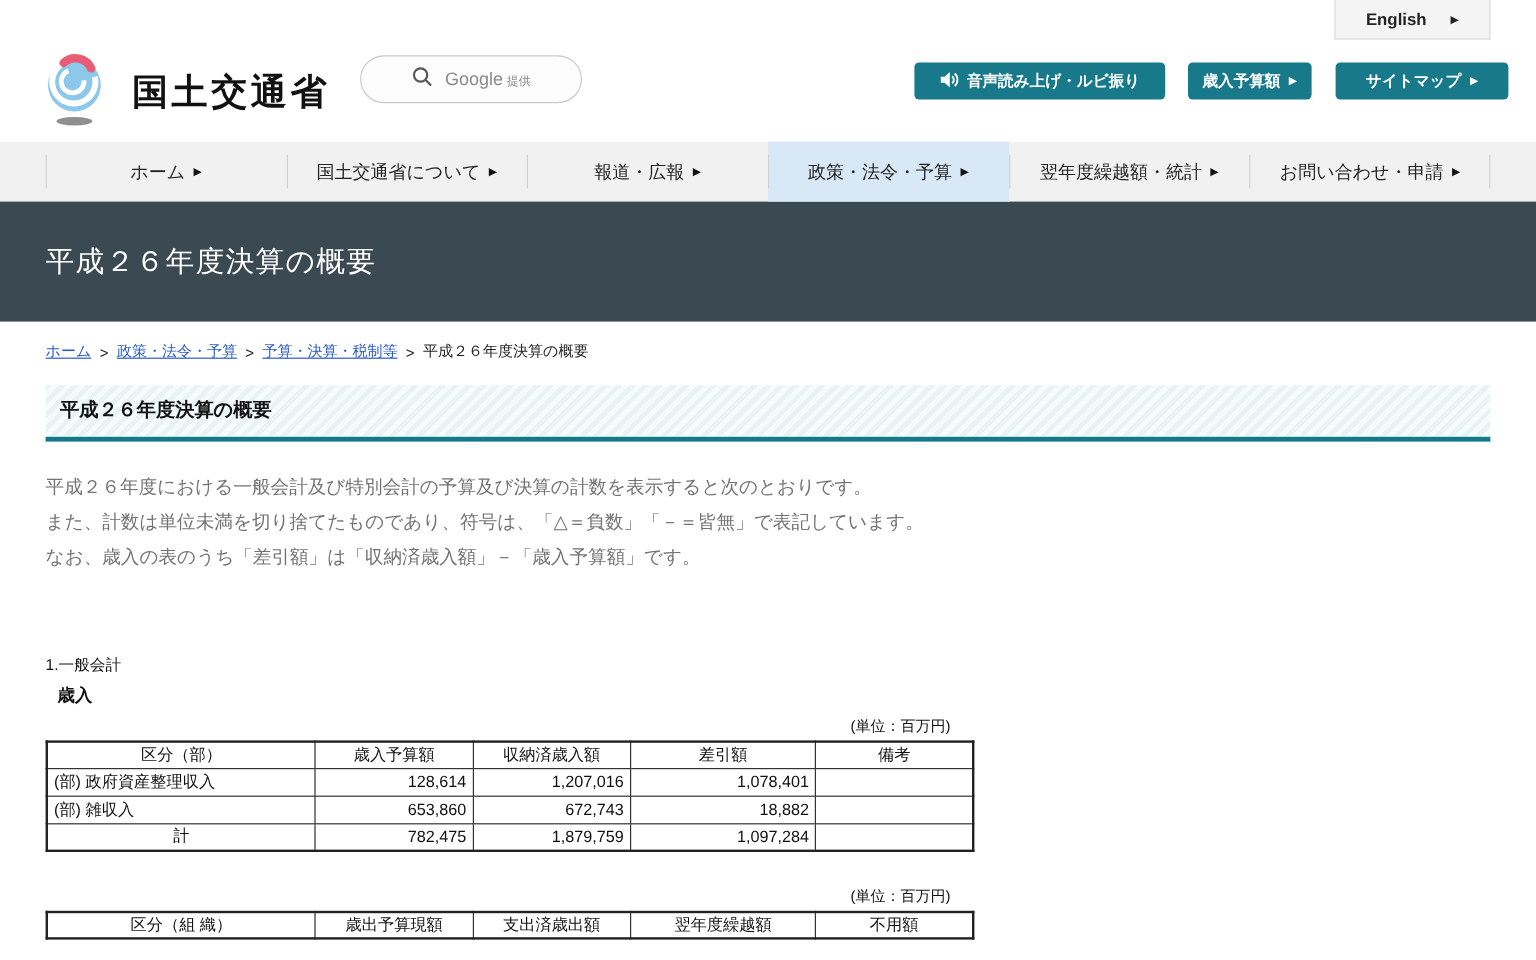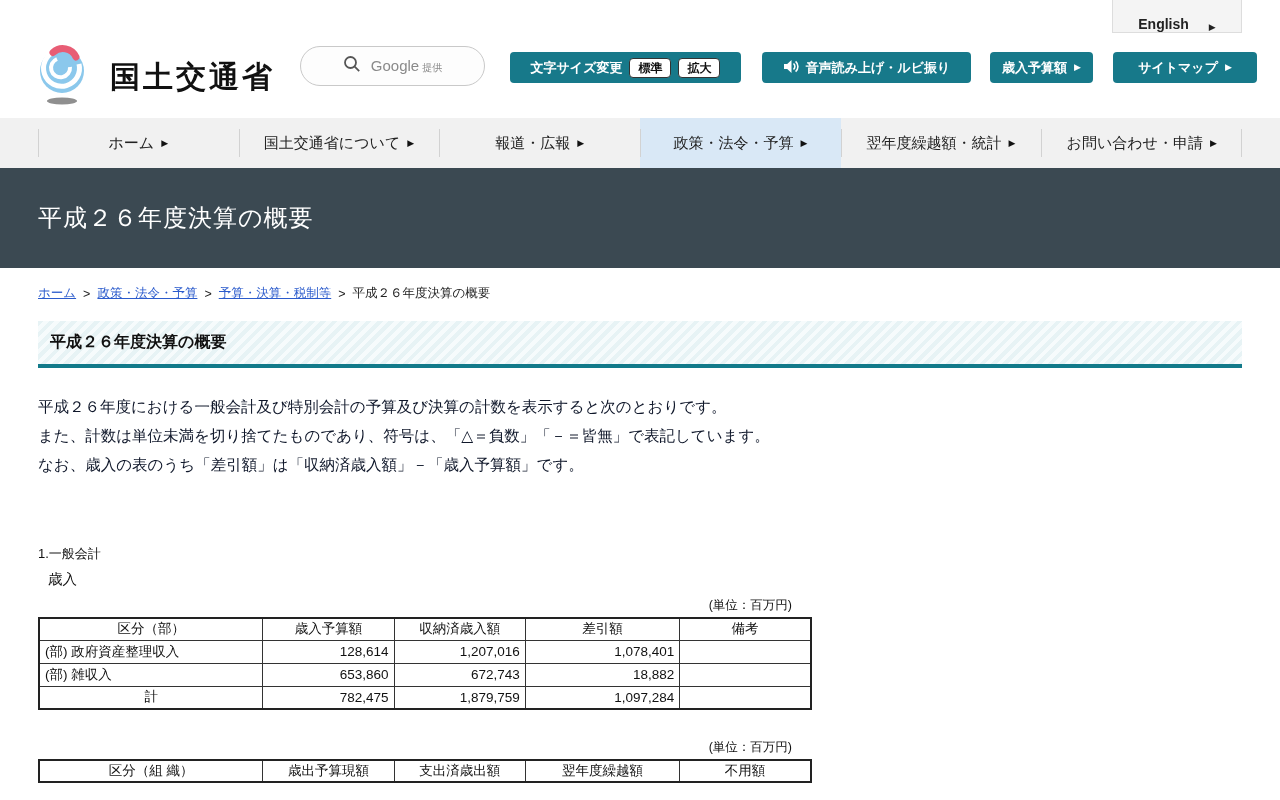--- a/index.html
+++ b/index.html
@@ -12,21 +12,21 @@
   .site-name { font-size:30px; font-weight:bold; letter-spacing:3px; color:#111; }
 
   .search-box { position:absolute; left:300px; top:46px; width:185px; height:40px;
     border:1px solid #c9c9c9; border-radius:20px; background:#fdfdfd;
     display:flex; align-items:center; justify-content:center; gap:10px; cursor:text; }
   .search-watermark { color:#8a8a8a; font-size:15px; }
   .search-watermark .provided { font-size:10px; margin-left:3px; }
 
   .english-btn { position:absolute; right:38px; top:0; width:130px; height:33px;
     background:#f4f4f4; border:1px solid #ddd; border-top:none;
-    display:flex; align-items:flex-end; justify-content:center; gap:20px;
+    display:flex; align-items:center; justify-content:center; gap:20px;
     font-size:14px; font-weight:bold; color:#222; cursor:pointer; }
 
   .teal-btn { position:absolute; top:52px; height:31px; background:#17798a; color:#fff;
     border-radius:4px; display:flex; align-items:center; justify-content:center; gap:7px;
     font-size:13px; font-weight:bold; cursor:pointer; }
   .btn-fontsize { left:510px; width:231px; }
   .btn-tts      { left:762px; width:209px; }
   .btn-search-method { left:990px; width:103px; }
   .btn-sitemap  { left:1113px; width:144px;text-align:right; }
   .white-pill { background:#fff; color:#111; border:1px solid #333; border-radius:4px;
@@ -50,25 +50,25 @@
   
   .breadcrumb { padding:17px 38px 0; font-size:12.5px; display:flex; align-items:center; gap:7px; color:#222; }
   .breadcrumb a { color:#2b5bcc; text-decoration:underline; cursor:pointer; }
 
   
   .section-heading { margin:19px 38px 0; padding:11px 12px; font-size:16px; font-weight:bold; color:#111;
     border-bottom:4px solid #127a8a;
     background:repeating-linear-gradient(135deg,#e7f3f5 0px,#e7f3f5 4px,#f6fbfc 4px,#f6fbfc 8px); }
 
   
-  .intro { margin:24px 38px 0; font-size:15.5px; line-height:29px; color:#0f172a; }
+  .intro { margin:24px 38px 0; font-size:15.5px; line-height:29px; color:#737373; }
 
   
   .sec-title { margin:66px 38px 0; font-size:13px; color:#111; }
-  .sub-title { margin:7px 38px 0; padding-left:10px; font-size:14.5px; color:#111; }
+  .sub-title { margin:7px 38px 0; padding-left:10px; font-size:14.5px; color:#111;font-weight:bold; }
   .unit-row { width:774px; margin:8px 0 0 38px; text-align:right; padding-right:20px; font-size:12.5px; color:#111; }
 
   table.data { width:774px; margin:3px 0 0 38px; border-collapse:collapse; border:2px solid #222;
     font-size:13.5px; color:#111; table-layout:fixed; }
   table.data th, table.data td { border:1px solid #333; padding:0 5px; height:23px; font-weight:normal; }
   table.data th { text-align:center; height:22px; }
   td.c-label { text-align:left; }
   td.c-num { text-align:right; }
   td.c-center { text-align:center; }
 
@@ -99,25 +99,20 @@
       </svg>
     </span>
     <span class="search-watermark"><span>Google</span><span class="provided">提供</span></span>
   </div>
 
   <div class="english-btn">
     <span>English</span>
     <span class="arrow">▶</span>
   </div>
 
-  <div class="teal-btn btn-fontsize">
-    <span>文字サイズ変更</span>
-    <button class="white-pill">標準</button>
-    <button class="white-pill">拡大</button>
-  </div>
 
   <div class="teal-btn btn-tts">
     <span>
       <svg width="16" height="15" viewBox="0 0 16 15">
         <path d="M1 5h3.2L8.5 1v13L4.2 10H1z" fill="#fff"></path>
         <path d="M10.5 4.5 A4 4 0 0 1 10.5 10.5" stroke="#fff" stroke-width="1.6" fill="none"></path>
         <path d="M12.6 2.3 A7 7 0 0 1 12.6 12.7" stroke="#fff" stroke-width="1.6" fill="none"></path>
       </svg>
     </span>
     <span>音声読み上げ・ルビ振り</span>

